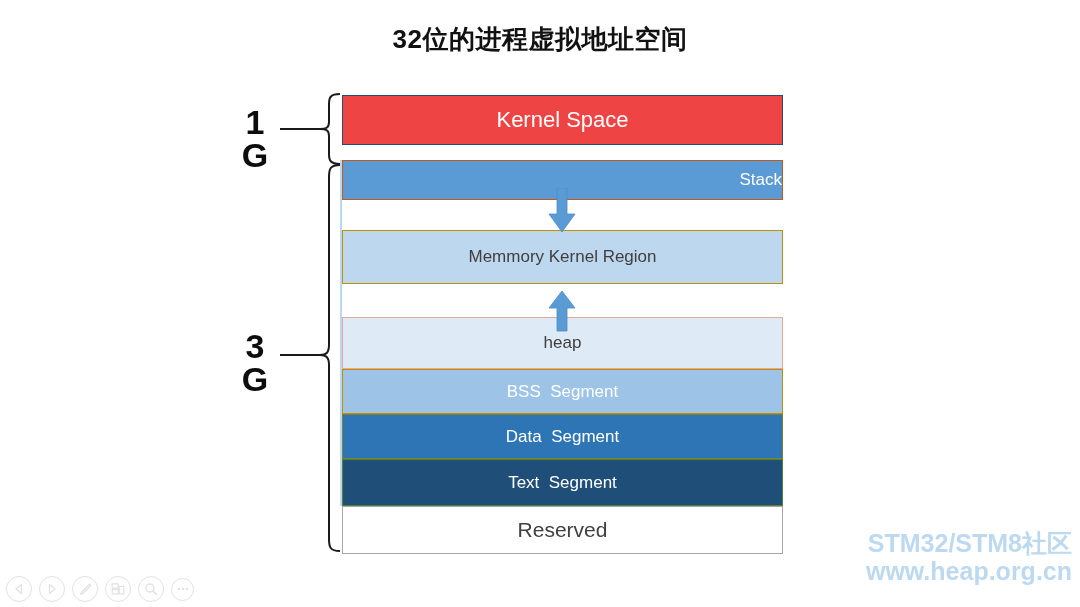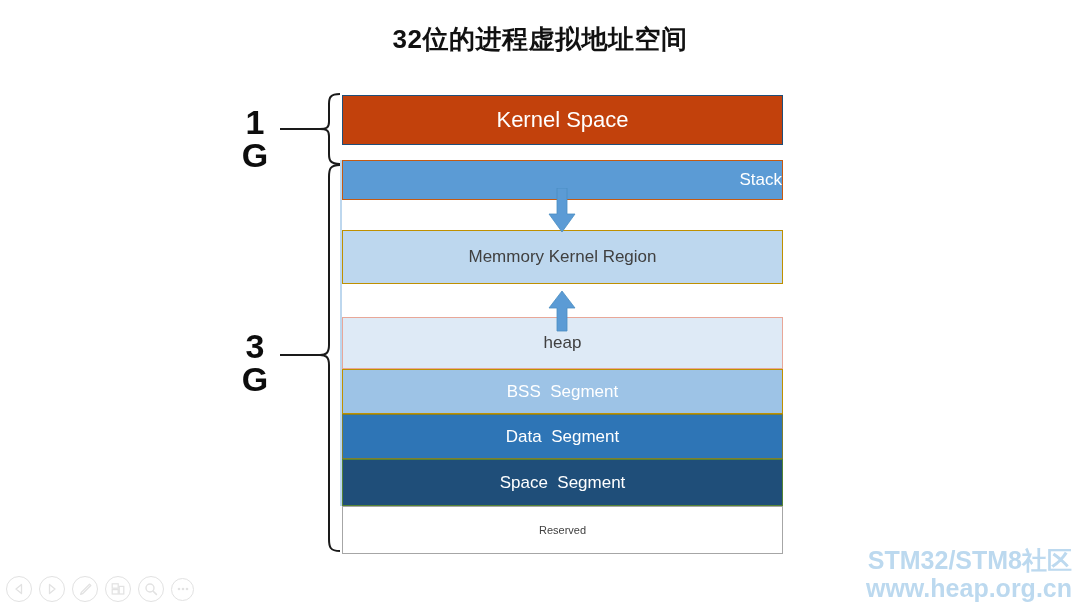--- a/index.html
+++ b/index.html
@@ -65,21 +65,21 @@
 
   .brace { position: absolute; }
 
   
   .arrow { position: absolute; }
 
   
   #watermark {
     position: absolute;
     right: 8px;
-    bottom: 5px;
+    bottom: 22px;
     text-align: right;
     color: #bcd9ef;
     font-weight: bold;
     font-size: 25px;
     line-height: 1.12;
     font-family: "Liberation Sans", sans-serif;
   }
   #watermark .w2 { font-size: 25px; }
 
   
@@ -124,30 +124,30 @@
     <path d="M68 2 C58 2 57 6 57 12 L57 30 C57 36 54 37 48 37 C54 37 57 38 57 44 L57 62 C57 68 58 72 68 72" fill="none" stroke="#1a1a1a" stroke-width="2"></path>
     <path d="M48 37 L8 37" fill="none" stroke="#1a1a1a" stroke-width="2"></path>
   </svg>
 
   <svg class="brace" style="left:272px; top:163px;" width="70" height="392" viewBox="0 0 70 392">
     <path d="M68 2 C58 2 57 6 57 14 L57 182 C57 190 54 192 48 192 C54 192 57 194 57 202 L57 376 C57 384 58 388 68 388" fill="none" stroke="#1a1a1a" stroke-width="2"></path>
     <path d="M48 192 L8 192" fill="none" stroke="#1a1a1a" stroke-width="2"></path>
   </svg>
 
   <div id="stack">
-      <div class="blk" style="top: 0px; height: 50px; background: #c2410c; border: 1px solid rgb(31, 78, 121);"><span class="lbl" style="color: rgb(255, 255, 255); font-size: 22px;">Kernel Space</span></div>
+      <div class="blk" style="top: 0px; height: 50px; background: #ef4444; border: 1px solid rgb(31, 78, 121);"><span class="lbl" style="color: rgb(255, 255, 255); font-size: 22px;">Kernel Space</span></div>
       <div class="blk" style="top: 65px; height: 40px; background: rgb(91, 155, 213); border: 1px solid rgb(197, 90, 17); justify-content: flex-end;"><span class="lbl" style="color: rgb(255, 255, 255); font-size: 17px;">Stack</span></div>
       <div class="blk" style="top: 105px; height: 30px; background: rgb(255, 255, 255); border: 1px solid rgb(255, 255, 255);"><span class="lbl" style="color: rgb(64, 64, 64); font-size: 17px;"></span></div>
       <div class="blk" style="top: 135px; height: 54px; background: rgb(189, 215, 238); border: 1px solid rgb(191, 144, 0);"><span class="lbl" style="color: rgb(64, 64, 64); font-size: 17px;">Memmory Kernel Region</span></div>
       <div class="blk" style="top: 189px; height: 33px; background: rgb(255, 255, 255); border: 1px solid rgb(255, 255, 255);"><span class="lbl" style="color: rgb(64, 64, 64); font-size: 17px;"></span></div>
       <div class="blk" style="top: 222px; height: 52px; background: rgb(222, 234, 246); border: 1px solid rgb(232, 167, 152);"><span class="lbl" style="color: rgb(64, 64, 64); font-size: 17px;">heap</span></div>
       <div class="blk" style="top: 274px; height: 45px; background: rgb(157, 195, 230); border: 1px solid rgb(191, 144, 0);"><span class="lbl" style="color: rgb(255, 255, 255); font-size: 17px;">BSS  Segment</span></div>
       <div class="blk" style="top: 319px; height: 45px; background: rgb(46, 117, 182); border: 1px solid rgb(127, 127, 48);"><span class="lbl" style="color: rgb(255, 255, 255); font-size: 17px;">Data  Segment</span></div>
-      <div class="blk" style="top: 364px; height: 47px; background: rgb(31, 78, 121); border: 1px solid rgb(84, 130, 53);"><span class="lbl" style="color: rgb(255, 255, 255); font-size: 17px;">Space  Segment</span></div>
-      <div class="blk" style="top: 411px; height: 48px; background: rgb(255, 255, 255); border: 1px solid rgb(166, 166, 166);"><span class="lbl" style="color: rgb(64, 64, 64); font-size: 11px;">Reserved</span></div>
+      <div class="blk" style="top: 364px; height: 47px; background: rgb(31, 78, 121); border: 1px solid rgb(84, 130, 53);"><span class="lbl" style="color: rgb(255, 255, 255); font-size: 17px;">Text  Segment</span></div>
+      <div class="blk" style="top: 411px; height: 48px; background: rgb(255, 255, 255); border: 1px solid rgb(166, 166, 166);"><span class="lbl" style="color: rgb(64, 64, 64); font-size: 21px;">Reserved</span></div>
       <div style="position: absolute; left: -2px; top: 65px; width: 2px; height: 346px; background: rgb(189, 215, 238);"></div>
       <svg class="arrow" width="30" height="46" viewBox="0 0 30 46" style="left: 205px; top: 93px;">
         <path d="M10 0 L20 0 L20 26 L28 26 L15 44 L2 26 L10 26 Z" fill="#5B9BD5" stroke="#4a8ec2" stroke-width="0.8"></path>
       </svg>
       <svg class="arrow" width="30" height="42" viewBox="0 0 30 42" style="left: 205px; top: 196px;">
         <path d="M15 0 L28 17 L20 17 L20 40 L10 40 L10 17 L2 17 Z" fill="#5B9BD5" stroke="#4a8ec2" stroke-width="0.8"></path>
       </svg>
     </div>
 
   <div id="watermark">

